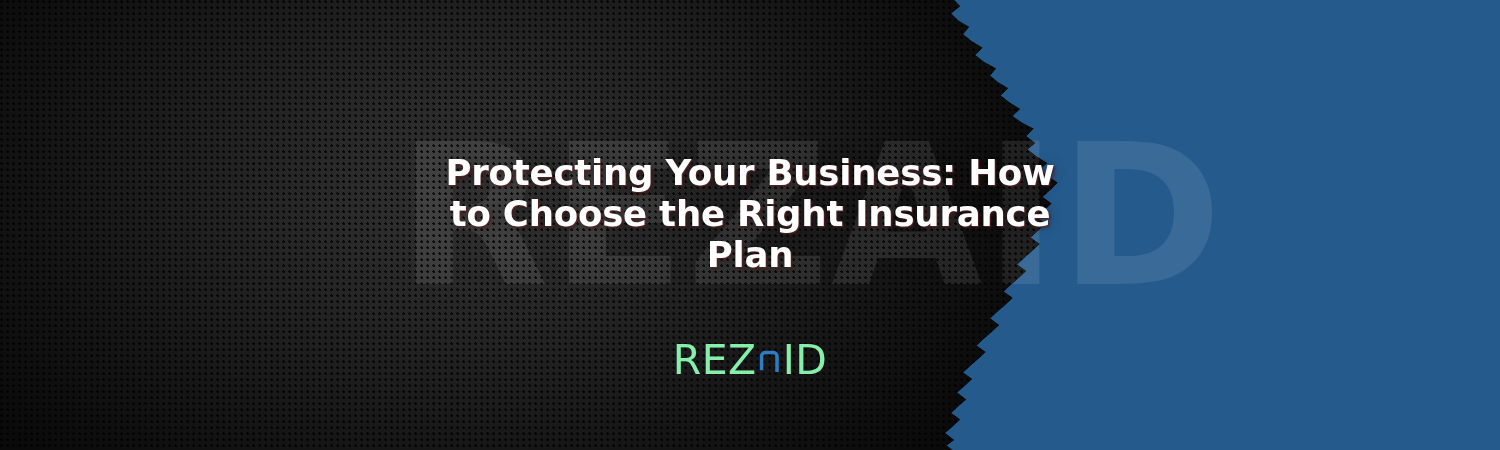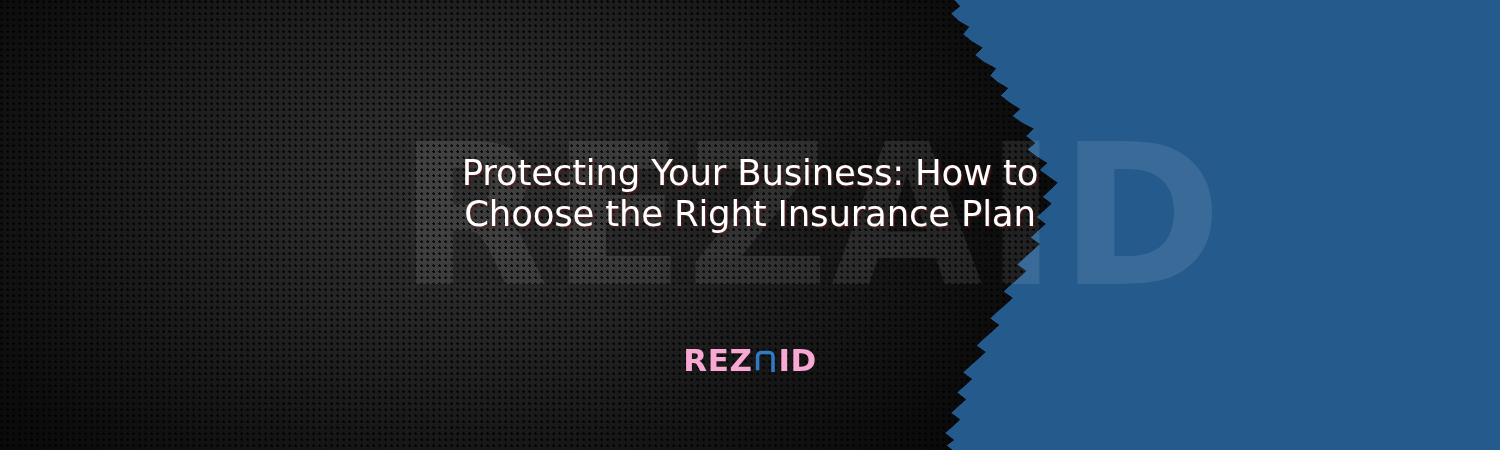--- a/index.html
+++ b/index.html
@@ -130,21 +130,21 @@
     top: 152px;
     text-align: center;
     padding: 0 20px;
     box-sizing: border-box;
   }
   .headline-inner {
     display: inline-block;
     width: 646px;
     color: #ffffff;
     font-family: "DejaVu Sans", sans-serif;
-    font-weight: 400;
+    font-weight: 700;
     font-size: 35.5px;
     line-height: 41px;
     letter-spacing: -0.2px;
     text-shadow:
        1px 1px 0   rgba(90, 36, 36, 0.75),
        2px 2px 3px rgba(70, 26, 26, 0.55),
        0 0 14px    rgba(0, 0, 0, 0.30);
   }
 
   
@@ -156,24 +156,24 @@
     display: flex;
     justify-content: center;
     align-items: center;
   }
   .logo {
     display: flex;
     align-items: center;
     height: 32px;
   }
   .logo-text {
-    color: #f9a8d4;
+    color: #86efac;
     font-family: "DejaVu Sans", sans-serif;
-    font-weight: 700;
-    font-size: 31px;
+    font-weight: 400;
+    font-size: 41px;
     line-height: 31px;
     letter-spacing: 0.5px;
   }
   .logo-a {
     position: relative;
     display: inline-block;
     width: 23px;
     height: 23px;
     margin: 0 1.5px;
     vertical-align: -2px;

